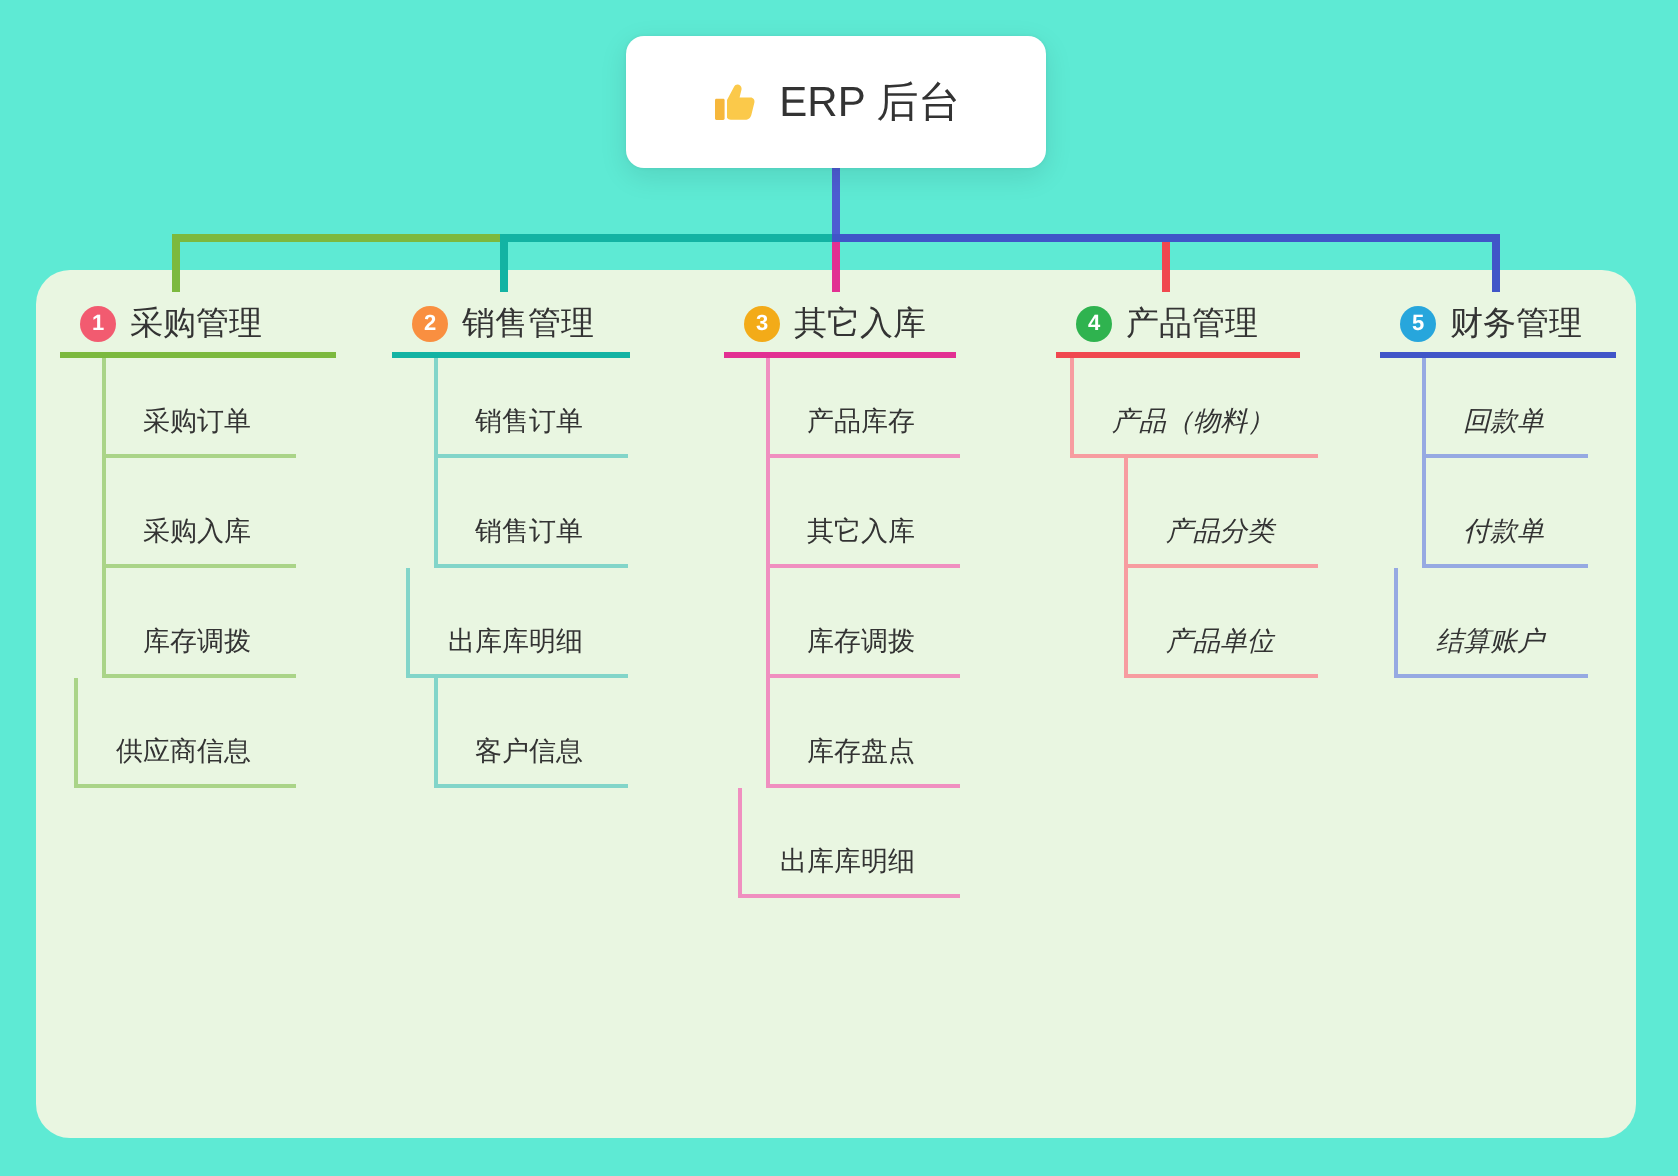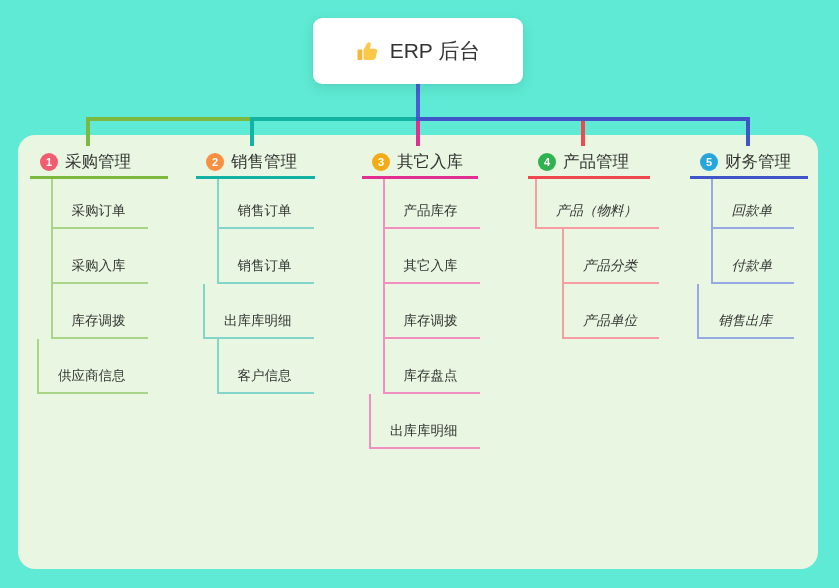--- a/index.html
+++ b/index.html
@@ -145,17 +145,17 @@
   </div>
 
   <div class="branch b5">
     <div class="branch-label">
       <span class="badge">5</span>
       <span>财务管理</span>
     </div>
     <div class="children">
       <div class="child">回款单</div>
       <div class="child">付款单</div>
-      <div class="child">销售出库</div>
+      <div class="child">结算账户</div>
     </div>
   </div>
 
 </div>
 
 </body></html>

